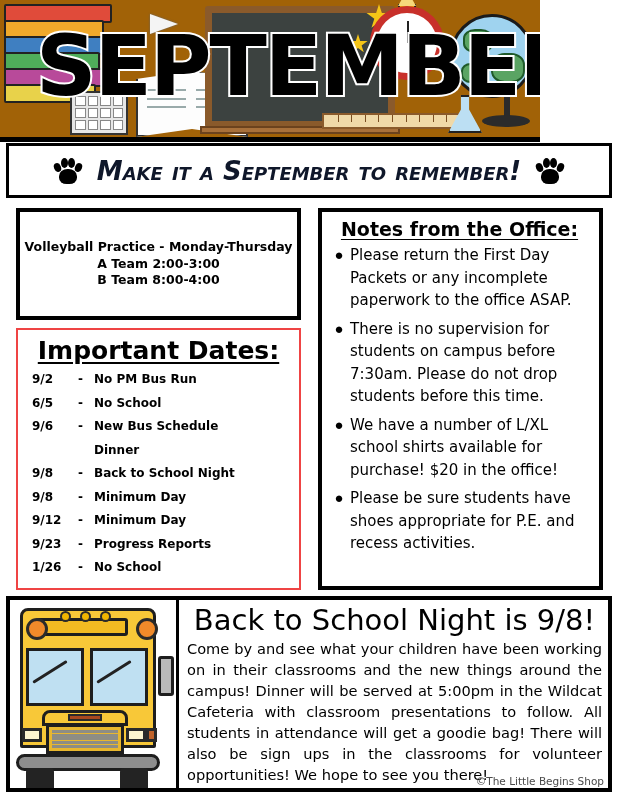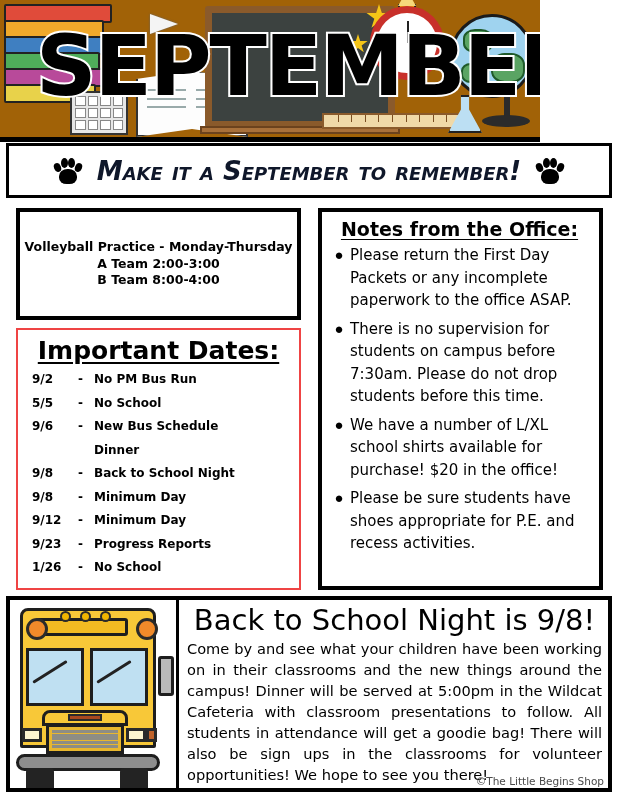--- a/index.html
+++ b/index.html
@@ -471,21 +471,21 @@
     <div class="dates-title">Important Dates:</div>
     <div class="dates-list">
 
       <div class="date-row">
         <span class="date-when">9/2</span>
         <span class="date-dash">-</span>
         <span class="date-what">No PM Bus Run</span>
       </div>
 
       <div class="date-row">
-        <span class="date-when">5/5</span>
+        <span class="date-when">6/5</span>
         <span class="date-dash">-</span>
         <span class="date-what">No School</span>
       </div>
 
       <div class="date-row">
         <span class="date-when">9/6</span>
         <span class="date-dash">-</span>
         <span class="date-what">New Bus Schedule</span>
       </div>
       <div class="date-row date-cont">

